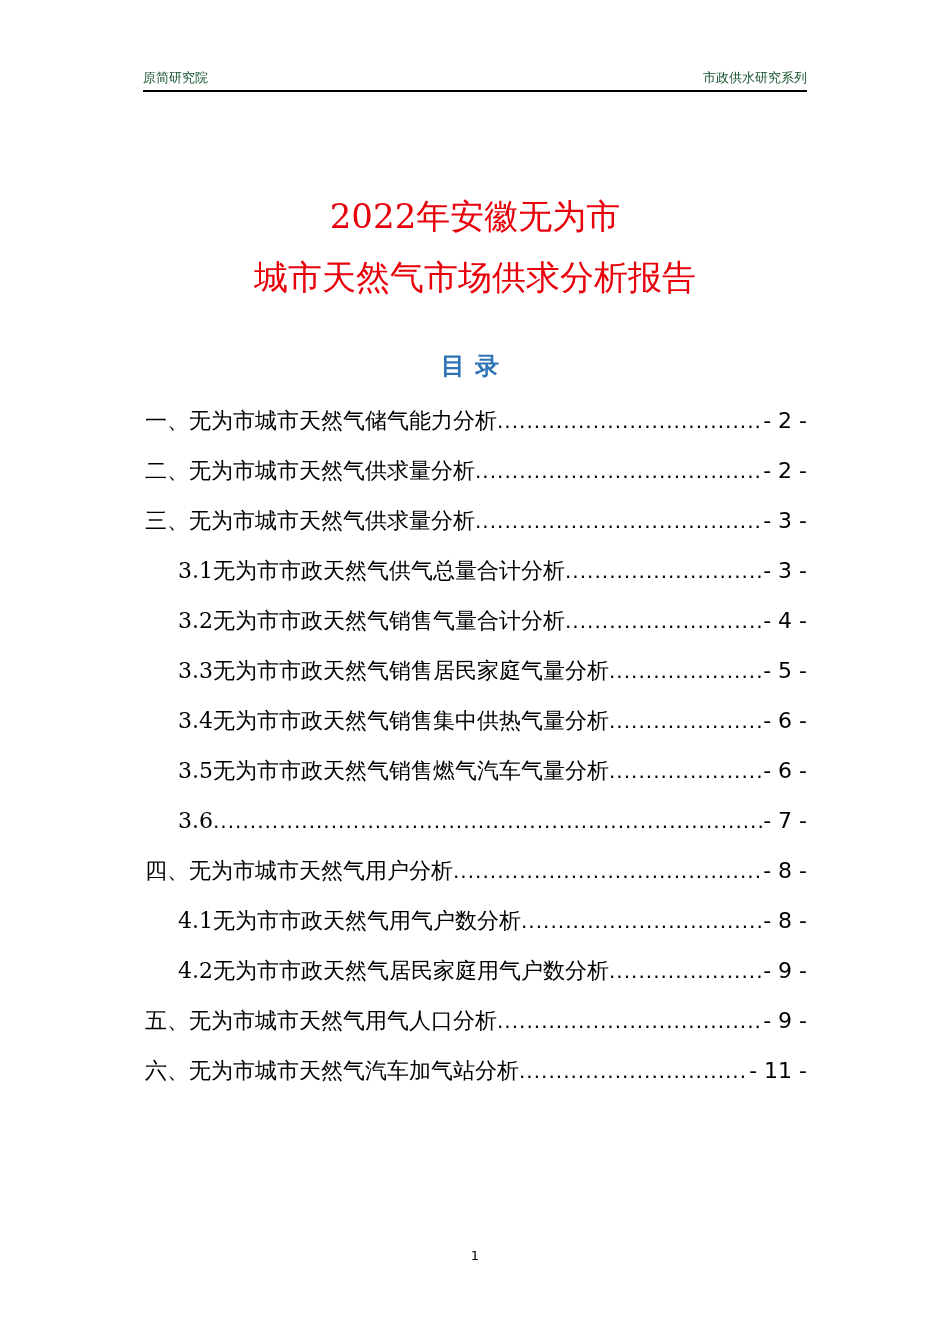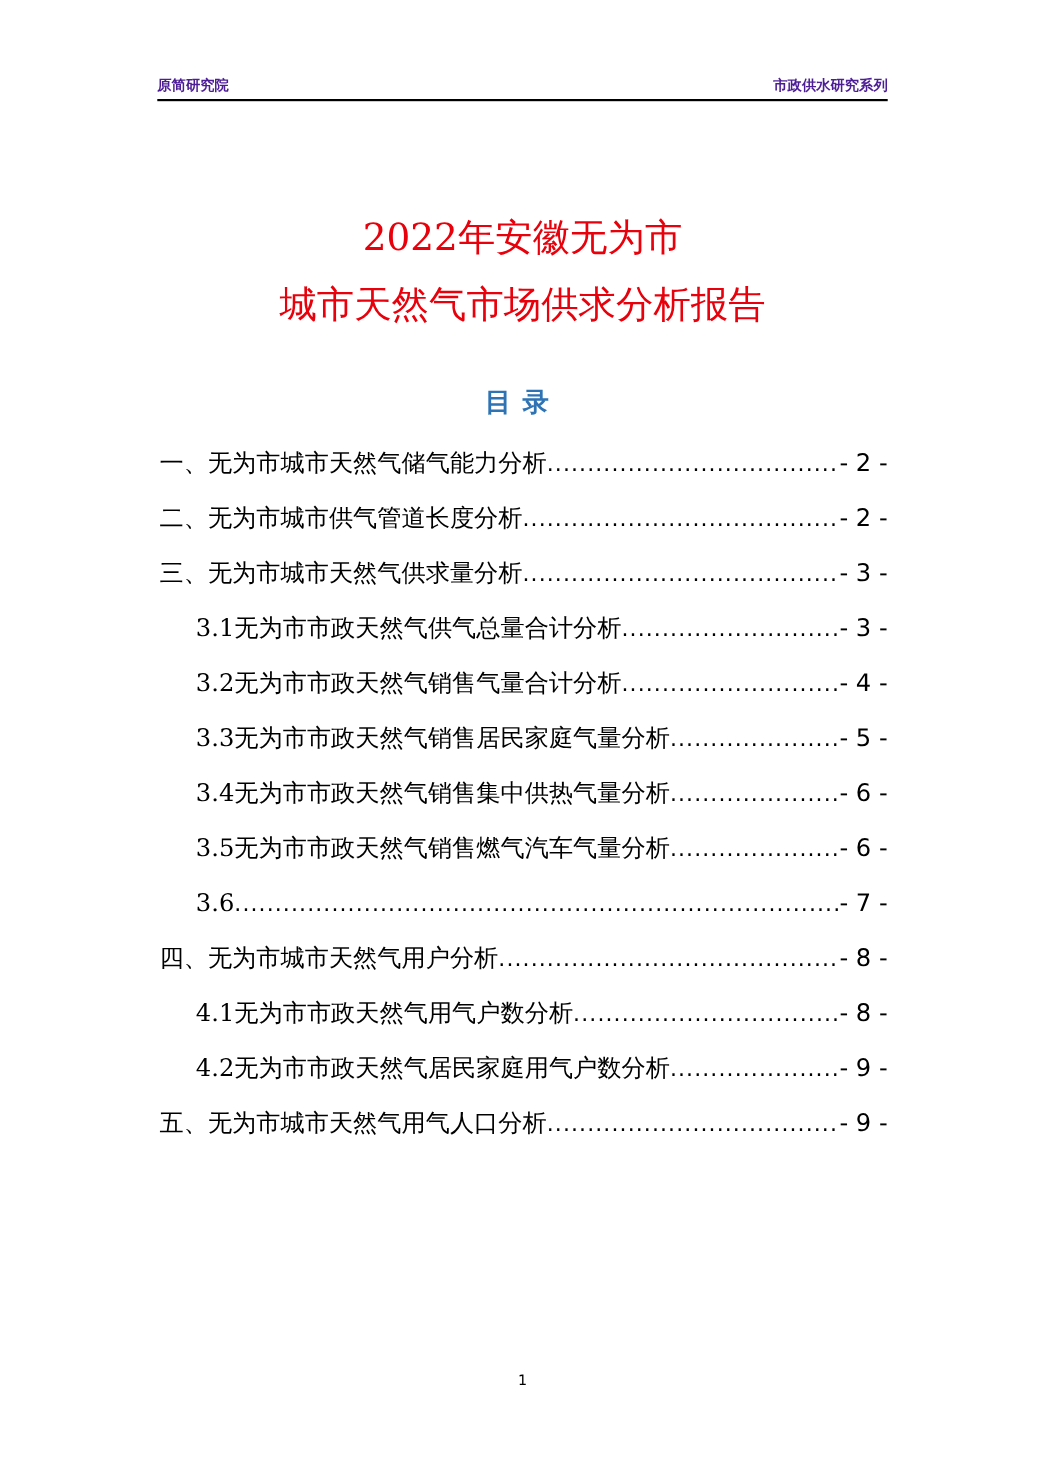--- a/index.html
+++ b/index.html
@@ -1,20 +1,20 @@
 <!DOCTYPE html>
 <html><head>
   <meta charset="utf-8">
   <style>
     html, body { margin: 0; padding: 0; background: #ffffff; }
     body { width: 950px; height: 1344px; position: relative; overflow: hidden;
            font-family: "DejaVu Sans", sans-serif; color: #000; }
     .page-header { position: absolute; left: 143px; right: 143px; top: 66px; height: 24px;
                    border-bottom: 2px solid #000; }
-    .page-header span { position: absolute; bottom: 3px; font-size: 13px; color: #4c1d95; font-weight: bold; }
+    .page-header span { position: absolute; bottom: 3px; font-size: 13px; color: #14532d; }
     .hdr-left { left: 0; }
     .hdr-right { right: 0; margin-top: 32px; }
     .title { position: absolute; left: 0; right: 0; text-align: center;
              color: #e8000b; font-family: "DejaVu Serif", serif; font-size: 34px; line-height: 40px; }
     .title1 { top: 196px; }
     .title2 { top: 257px; }
     .toc-heading { position: absolute; top: 350px; left: 0; right: 0; text-align: center;
                    color: #2e74b5; font-weight: bold; font-size: 24px; letter-spacing: 10px; }
     .toc { position: absolute; left: 145px; width: 662px; top: 396px; text-align: right; }
     .toc-row { display: flex; align-items: baseline; height: 50px; font-size: 22px; line-height: 50px; }
@@ -40,21 +40,21 @@
 
 <div class="toc-heading">目录</div>
 
 <div class="toc">
   <div class="toc-row">
     <span class="label">一、无为市城市天然气储气能力分析</span>
     <span class="dots"></span>
     <span class="page">- 2 -</span>
   </div>
   <div class="toc-row">
-    <span class="label">二、无为市城市供气管道长度分析</span>
+    <span class="label">二、无为市城市天然气供求量分析</span>
     <span class="dots"></span>
     <span class="page">- 2 -</span>
   </div>
   <div class="toc-row">
     <span class="label">三、无为市城市天然气供求量分析</span>
     <span class="dots"></span>
     <span class="page">- 3 -</span>
   </div>
   <div class="toc-row sub">
     <span class="num">3.1</span>
@@ -106,15 +106,20 @@
     <span class="num">4.2</span>
     <span class="label">无为市市政天然气居民家庭用气户数分析</span>
     <span class="dots"></span>
     <span class="page">- 9 -</span>
   </div>
   <div class="toc-row">
     <span class="label">五、无为市城市天然气用气人口分析</span>
     <span class="dots"></span>
     <span class="page">- 9 -</span>
   </div>
+  <div class="toc-row">
+    <span class="label">六、无为市城市天然气汽车加气站分析</span>
+    <span class="dots"></span>
+    <span class="page">- 11 -</span>
+  </div>
 </div>
 
 <div class="page-number">1</div>
 
 </body></html>

